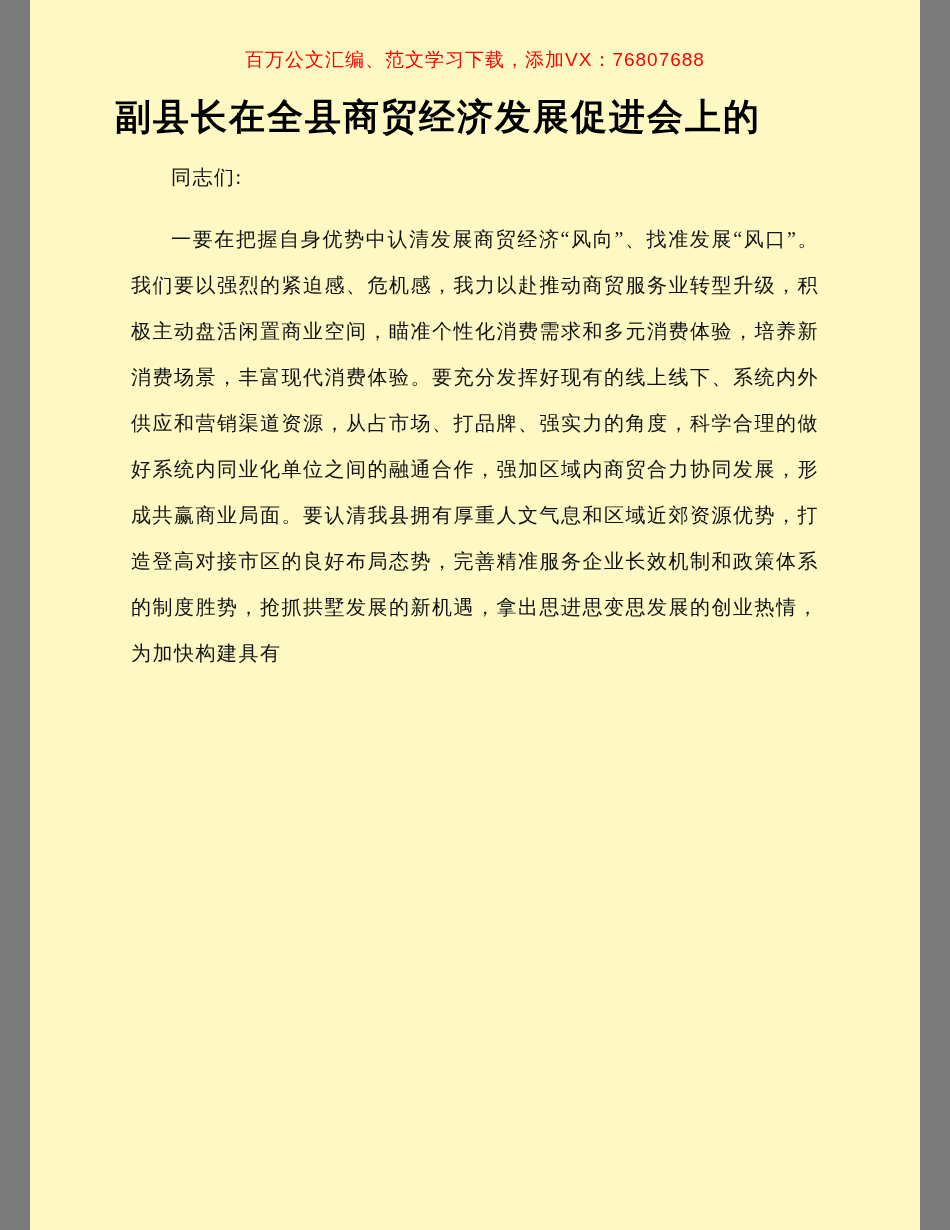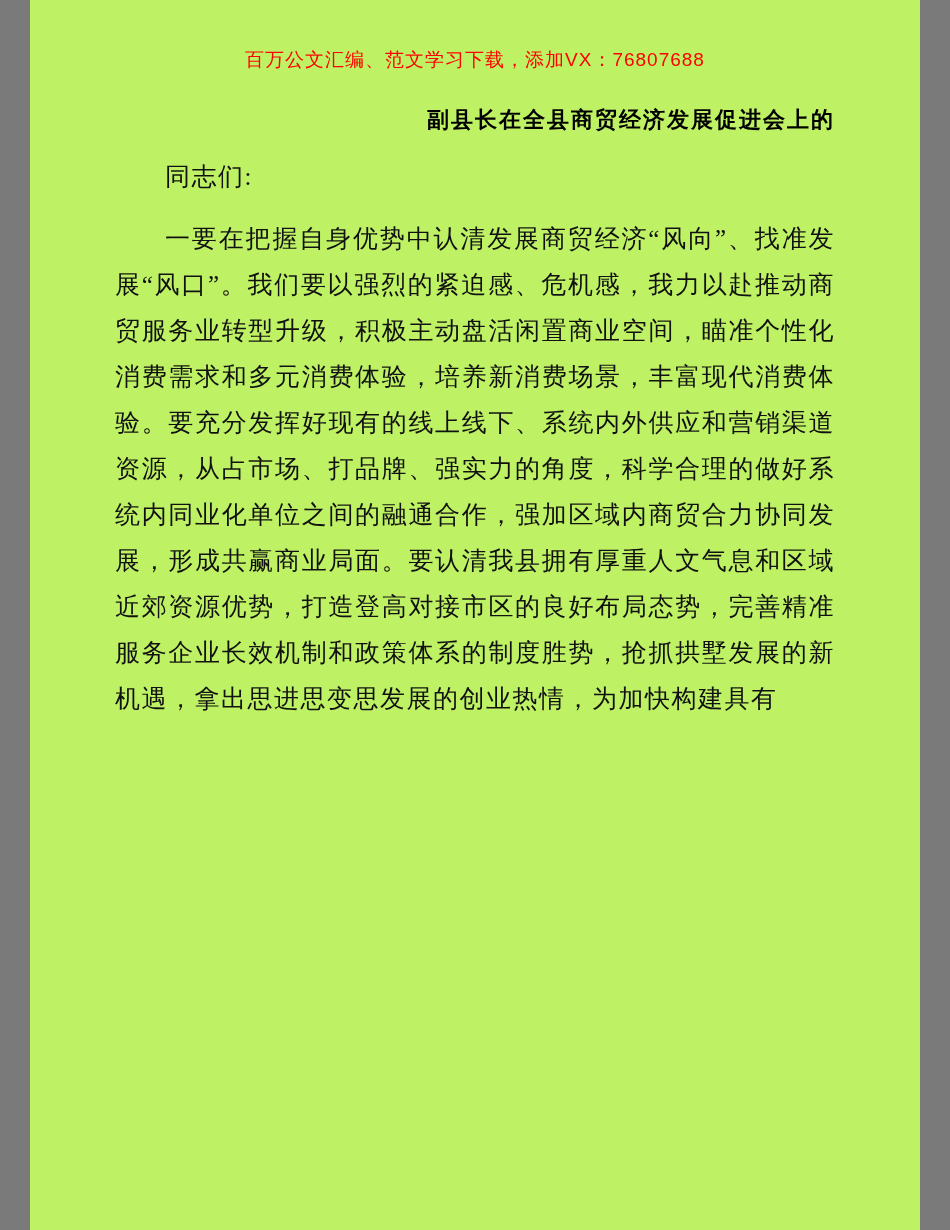--- a/index.html
+++ b/index.html
@@ -22,50 +22,50 @@
     background: #7a7a7a;
   }
   .side-strip.left { left: 0; }
   .side-strip.right { right: 0; }
   .page {
     position: absolute;
     left: 30px;
     right: 30px;
     top: 0;
     bottom: 0;
-    background: #bef264;
+    background: #fef9c3;
     padding: 48px 85px 0 85px;
     box-sizing: border-box;
   }
   .watermark {
     color: #ff0000;
     text-align: center;
     font-size: 19px;
     line-height: 24px;
     letter-spacing: 1px;
     font-family: "Liberation Sans", sans-serif;
   }
   .title {
-    text-align: right;
-    font-size: 22px;
+    text-align: left;
+    font-size: 36px;
     line-height: 44px;
     font-weight: 700;
     margin: 26px 0 12px 0;
     letter-spacing: 2px;
     color: #000000;
-    font-family: Liberation Sans, sans-serif;
+    font-family: Liberation Mono, monospace;
   }
   .para {
-    font-size: 25px;
+    font-size: 20px;
     line-height: 46px;
     letter-spacing: 1.5px;
     text-indent: 2em;
     text-align: justify;
     color: #111111;
-    margin: 8px 0;
+    margin: 8px 16px;
   }
   .para.spaced {
     margin-top: 16px;
   }
 </style>
 </head>
 <body>
 
 <div class="side-strip left"></div>
 

